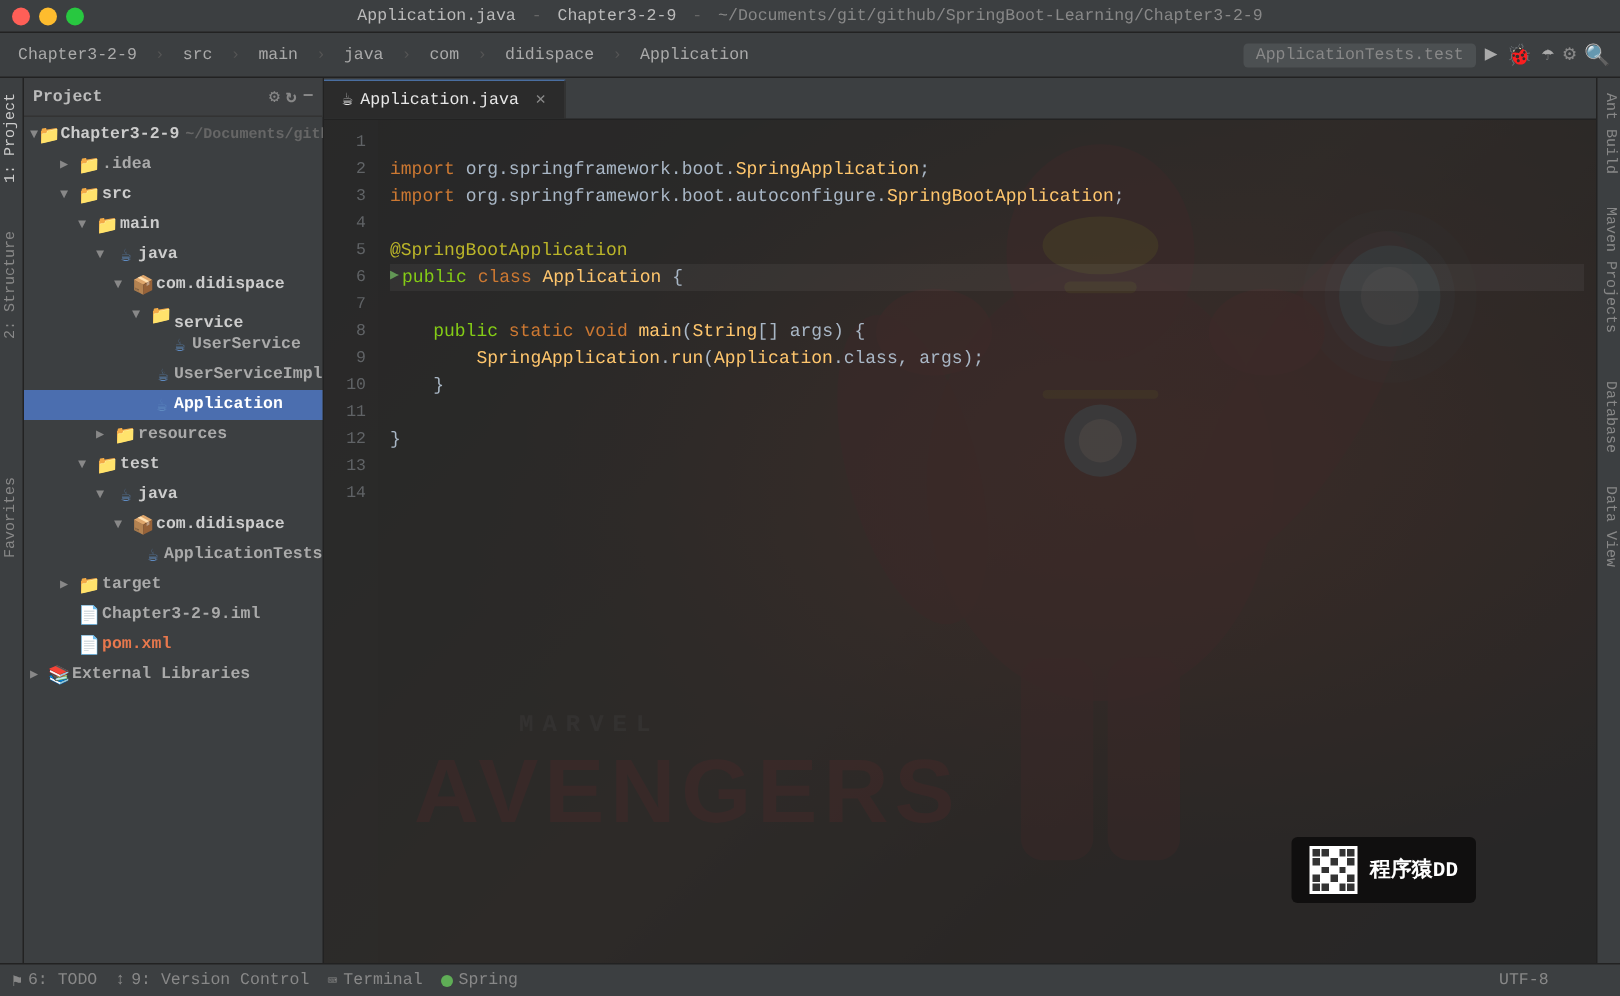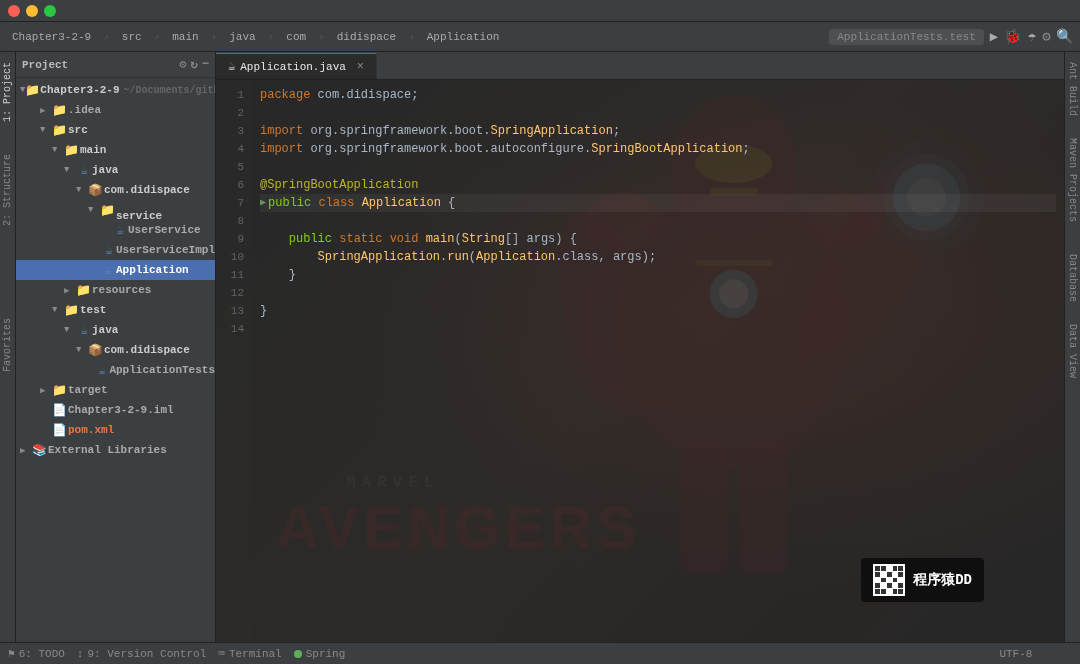--- a/index.html
+++ b/index.html
@@ -363,20 +363,27 @@
     }
   </style>
 </head>
 <body>
 
 <div id="titlebar">
   <div class="traffic-lights">
     <div class="traffic-light tl-red"></div>
     <div class="traffic-light tl-yellow"></div>
     <div class="traffic-light tl-green"></div>
+  </div>
+  <div id="titlebar-center">
+    <span>Application.java</span>
+    <span class="titlebar-sep">-</span>
+    <span>Chapter3-2-9</span>
+    <span class="titlebar-sep">-</span>
+    <span class="titlebar-breadcrumb">~/Documents/git/github/SpringBoot-Learning/Chapter3-2-9</span>
   </div>
 </div>
 
 <div id="toolbar">
   <div class="toolbar-item">Chapter3-2-9</div>
   <span class="toolbar-sep">›</span>
   <div class="toolbar-item">src</div>
   <span class="toolbar-sep">›</span>
   <div class="toolbar-item">main</div>
   <span class="toolbar-sep">›</span>
@@ -592,23 +599,20 @@
         <div style="height:18px;">8</div>
         <div style="height:18px;">9</div>
         <div style="height:18px;">10</div>
         <div style="height:18px;">11</div>
         <div style="height:18px;">12</div>
         <div style="height:18px;">13</div>
         <div style="height:18px;">14</div>
       </div>
       <div id="code-content">
 
-        <div class="code-line">
-          <span class="kw-package">package</span><span class="normal"> com.didispace;</span>
-        </div>
 
         <div class="code-line"></div>
 
         <div class="code-line">
           <span class="kw-import">import</span><span class="normal"> org.springframework.boot.</span><span class="classname">SpringApplication</span><span class="normal">;</span>
         </div>
 
         <div class="code-line">
           <span class="kw-import">import</span><span class="normal"> org.springframework.boot.autoconfigure.</span><span class="classname">SpringBootApplication</span><span class="normal">;</span>
         </div>

